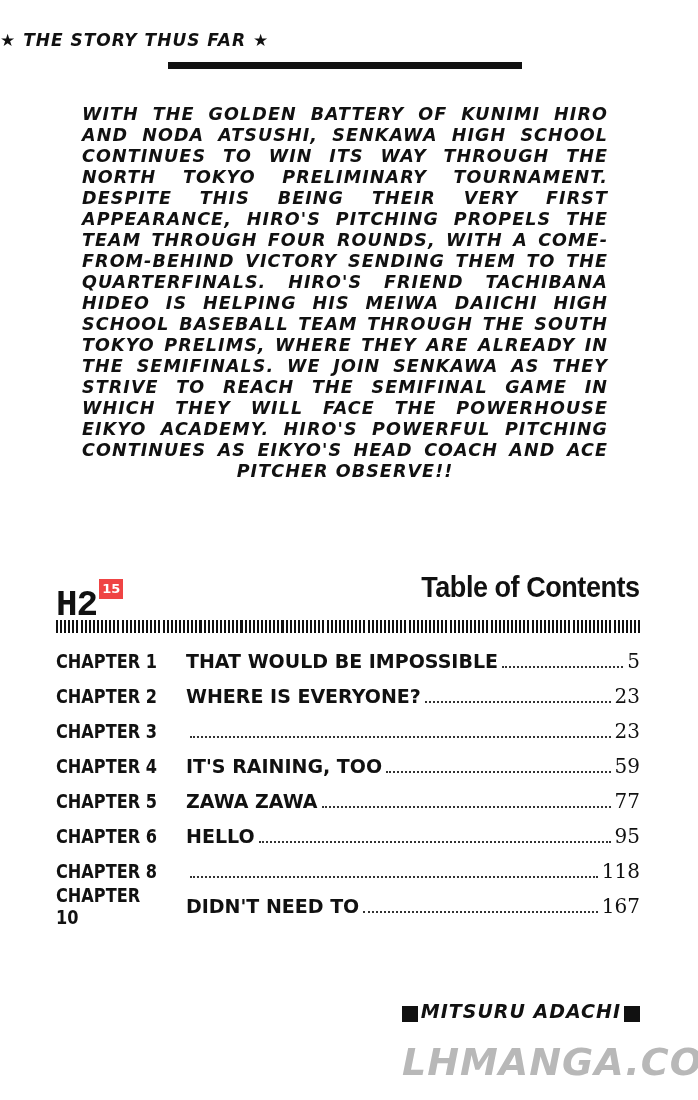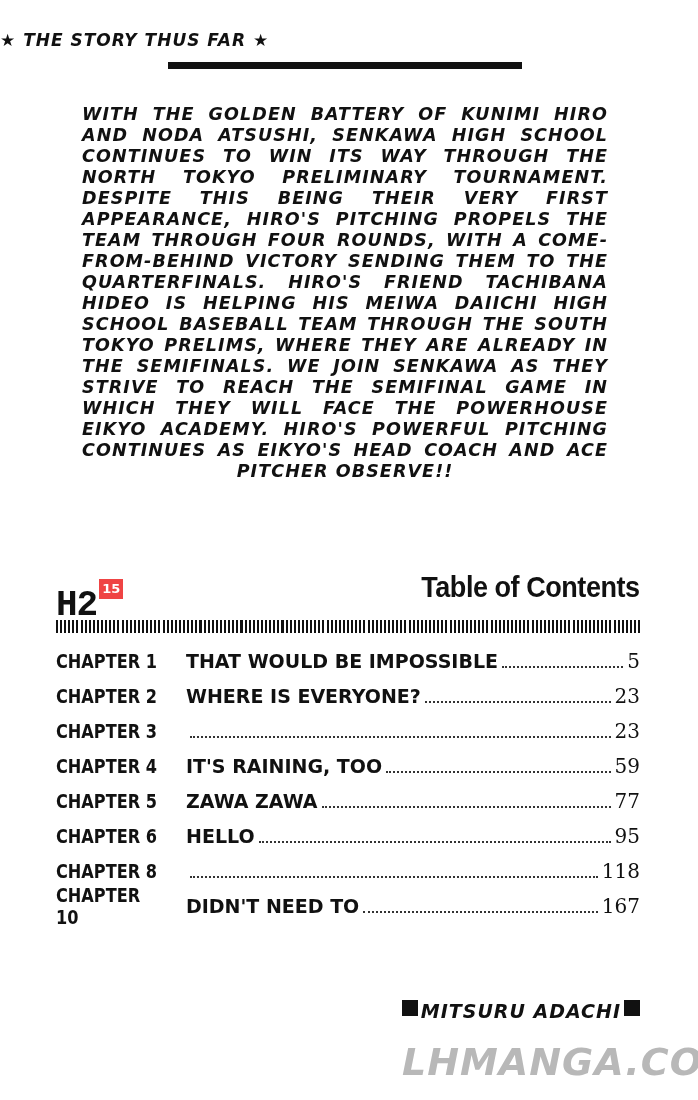--- a/index.html
+++ b/index.html
@@ -12,21 +12,21 @@
   .logo-h2 { font-family:Liberation Mono, monospace; font-size:36px; font-weight:bold; letter-spacing:-1px;margin-top:32px; }
   .logo-vol { margin-left:2px; background:#ef4444; color:#fff; font-size:13px; font-weight:bold; padding:2px 3px; line-height:16px; }
   .toc-title { position:absolute; right:58px; top:570px; font-family:"Liberation Sans", sans-serif; font-weight:bold; font-size:30px; letter-spacing:-0.5px; transform:scaleX(0.9); transform-origin:right; }
   .ticks { position:absolute; left:56px; top:620px; width:584px; height:13px; background:repeating-linear-gradient(90deg,#111 0 2px,transparent 2px 4.1px); }
   .toc { position:absolute; left:56px; top:643px; width:584px; }
   .row { height:35px; display:flex; align-items:center; font-family:"DejaVu Sans", sans-serif; font-weight:bold; font-size:19px; }
   .ch { width:130px; flex:none; transform:scaleX(0.85); transform-origin:left; }
   .tt { flex:none; transform-origin:left; white-space:nowrap; }
   .dots { flex:1; border-bottom:2px dotted #333; margin:0 4px; height:0; position:relative; top:6px; }
   .pg { flex:none; font-family:"DejaVu Serif", serif; font-weight:normal; font-size:20px; }
-  .author { position:absolute; right:58px; top:1000px; display:flex; align-items:flex-start; font-style:italic; font-weight:bold; font-size:19px; letter-spacing:1px; }
+  .author { position:absolute; right:58px; top:1000px; display:flex; align-items:flex-end; font-style:italic; font-weight:bold; font-size:19px; letter-spacing:1px; }
   .sq { width:16px; height:16px; background:#111; display:inline-block; }
   .watermark { position:absolute; left:402px; top:1040px; font-family:"DejaVu Sans", sans-serif; font-weight:bold; font-style:italic; font-size:38px; color:#b8b8b8; letter-spacing:1px; }
 </style>
 </head>
 <body>
 
 <div class="header">
   <div class="header-title">★ THE STORY THUS FAR ★</div>
 </div>
 <div class="header-rule"></div>

